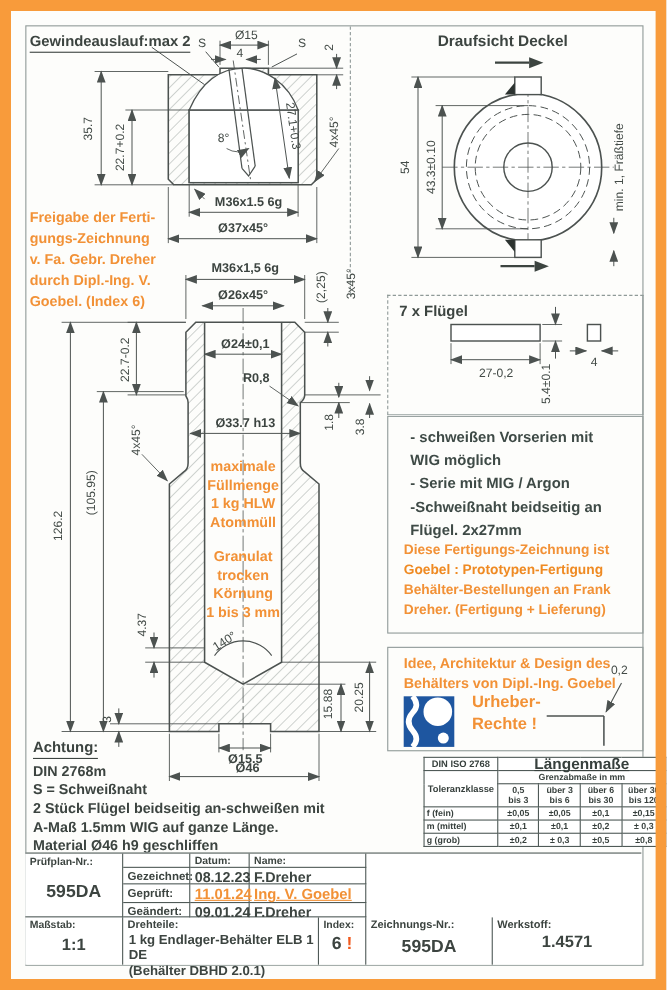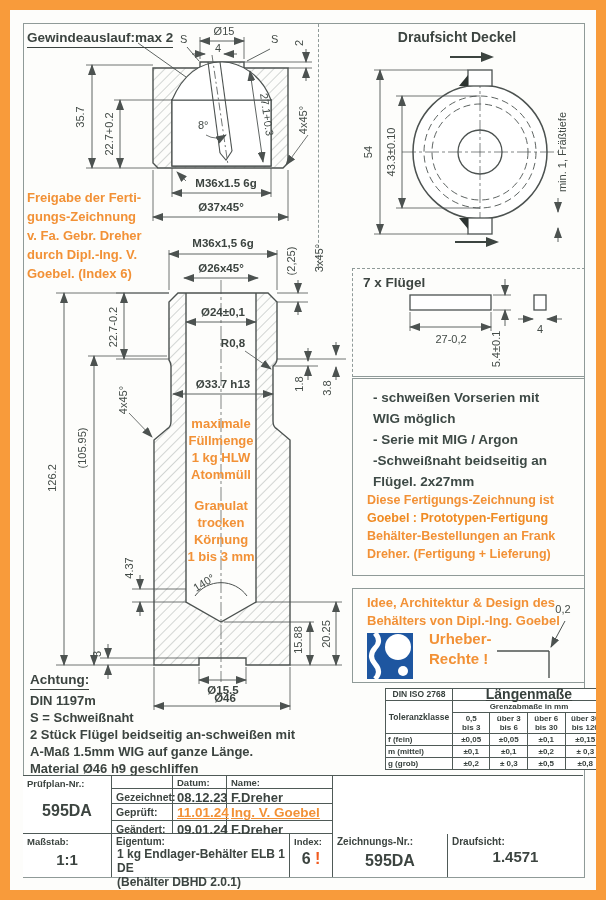--- a/index.html
+++ b/index.html
@@ -320,21 +320,21 @@
     <svg style="left:140px;top:6px;" width="88" height="85" viewBox="0 0 88 85">
       <text class="dim" x="70" y="18" text-anchor="middle">0,2</text>
       <line x1="72" y1="26" x2="58" y2="52" stroke="#4c5250" stroke-width="1" marker-end="url(#mA)"></line>
       <line x1="4" y1="56" x2="56" y2="56" stroke="#4c5250" stroke-width="1.4"></line>
       <line x1="56" y1="56" x2="56" y2="83" stroke="#4c5250" stroke-width="1.4"></line>
     </svg>
   </div>
 
   <div class="achtung">
     <span class="title">Achtung:</span>
-    <div>DIN 1197m</div>
+    <div>DIN 2768m</div>
     <div>S = Schweißnaht</div>
     <div>2 Stück Flügel beidseitig an-schweißen mit</div>
     <div>A-Maß 1.5mm WIG auf ganze Länge.</div>
     <div>Material Ø46 h9 geschliffen</div>
   </div>
 
   <table class="tol-table">
     <tbody>
         <tr>
       <td style="width:62px;font-size:8.5px;">DIN ISO 2768</td>
@@ -407,37 +407,37 @@
     <div class="cell rowval orange-row" style="left:204px;top:28px;width:106px;height:17px;font-size:13.5px;">Ing. V. Goebel</div>
     <div class="cell rowlab" style="left:89px;top:45px;width:61px;height:13px;">Geändert:</div>
     <div class="cell rowval" style="left:150px;top:45px;width:54px;height:13px;">09.01.24</div>
     <div class="cell rowval" style="left:204px;top:45px;width:106px;height:13px;">F.Dreher</div>
 
     <div class="cell" style="left:0;top:58px;width:89px;height:43px;border-bottom:none;">
       <span class="lab">Maßstab:</span>
       <div class="val-mid" style="top:17px;font-size:15px;">1:1</div>
     </div>
     <div class="cell" style="left:89px;top:58px;width:178px;height:43px;border-bottom:none;">
-      <span class="lab" style="font-size:10px;">Eigentum:</span>
+      <span class="lab" style="font-size:10px;">Drehteile:</span>
       <div class="benen">
         <div>1 kg Endlager-Behälter ELB 1 DE</div>
         <div>(Behälter DBHD 2.0.1)</div>
       </div>
     </div>
     <div class="cell" style="left:267px;top:58px;width:43px;height:43px;border-bottom:none;">
       <span class="lab">Index:</span>
       <div class="index-val">
         <span>6</span>
         <span class="mark">!</span>
       </div>
     </div>
     <div class="cell" style="left:310px;top:58px;width:115px;height:43px;border-bottom:none;">
       <span class="lab" style="font-size:10px;">Zeichnungs-Nr.:</span>
       <div class="val-mid" style="top:18px;">595DA</div>
     </div>
     <div class="cell" style="left:425px;top:58px;width:135px;height:43px;border-right:none;border-bottom:none;">
-      <span class="lab" style="font-size:10px;">Draufsicht:</span>
+      <span class="lab" style="font-size:10px;">Werkstoff:</span>
       <div class="val-mid" style="top:14px;font-size:15px;">1.4571</div>
     </div>
   </div>
 
   <div class="orange-frame"></div>
 </div>
 
 </body></html>

